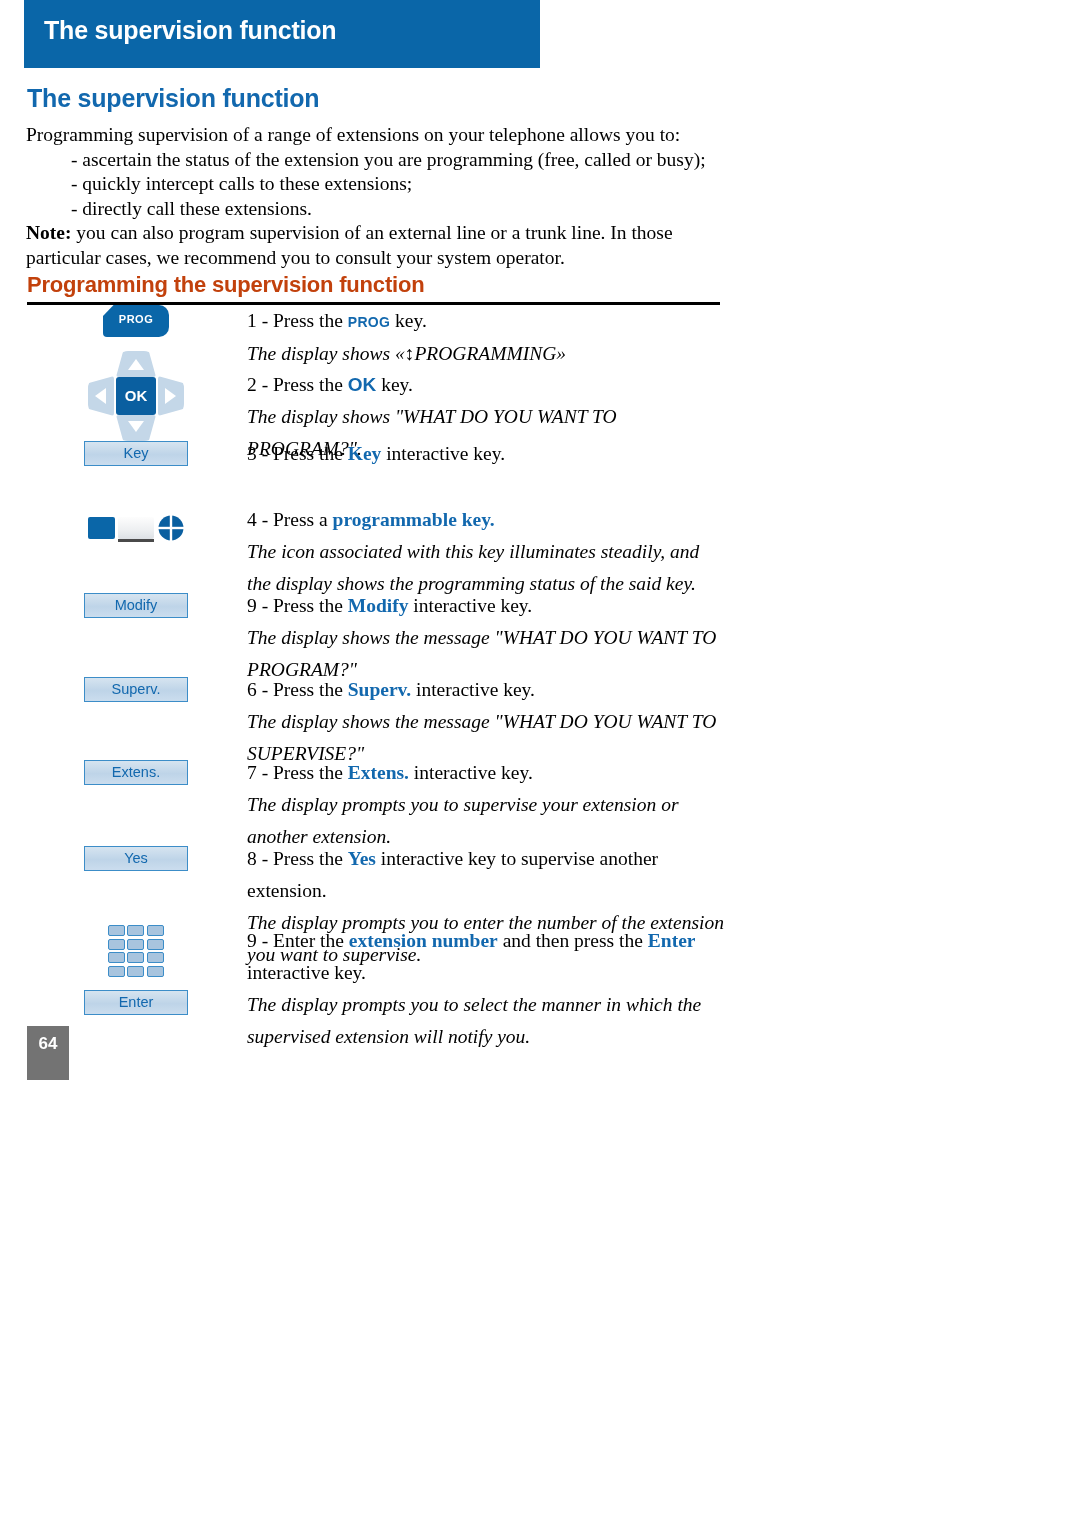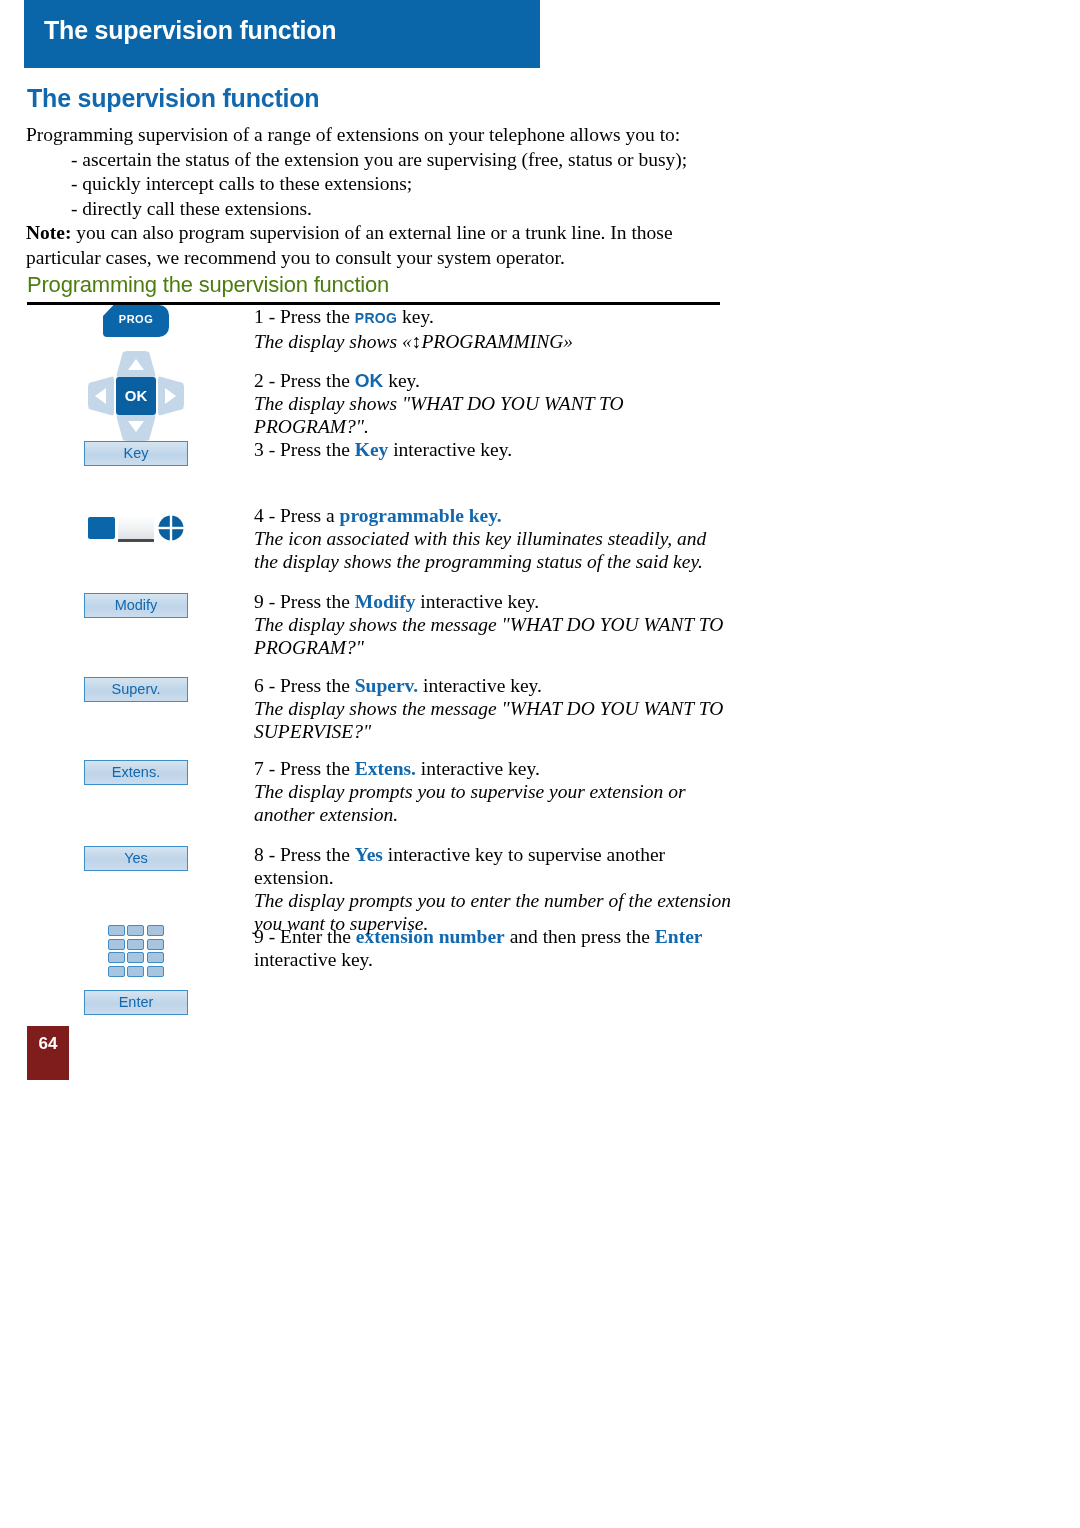--- a/index.html
+++ b/index.html
@@ -64,23 +64,23 @@
   }
   .intro .note { margin: 0; }
   .intro .note b { font-weight: bold; }
 
   
   .section-heading {
     position: absolute;
     left: 27px;
     top: 272px;
     font-family: "Liberation Sans", sans-serif;
-    font-weight: normal;
+    font-weight: bold;
     font-size: 22px;
-    color: #4d7c0f;
+    color: #c2410c;
     letter-spacing: -0.2px;
   }
   .section-rule {
     position: absolute;
     left: 27px;
     top: 302px;
     width: 693px;
     height: 3px;
     background: #000000;
   }
@@ -99,25 +99,25 @@
   }
   .step-visual {
     position: absolute;
     left: 66px;
     top: 0;
     width: 140px;
     text-align: center;
   }
   .step-text {
     position: absolute;
-    left: 254px;
+    left: 247px;
     top: 0;
     width: 480px;
     font-size: 19.5px;
-    line-height: 23px;
+    line-height: 32px;
   }
   .step-line { margin: 0; white-space: pre-wrap; }
   .step-line.it { font-style: italic; }
   .kw { color: #1268AE; font-weight: bold; }
   .kw-ok {
     color: #1268AE;
     font-weight: bold;
     font-family: "Liberation Sans", sans-serif;
     font-size: 19px;
   }
@@ -293,21 +293,21 @@
     box-sizing: border-box;
   }
 
   
   .page-badge {
     position: absolute;
     left: 27px;
     top: 1026px;
     width: 42px;
     height: 54px;
-    background: #7f1d1d;
+    background: #737373;
   }
   .page-badge span {
     position: absolute;
     left: 0; right: 0; top: 8px;
     text-align: center;
     font-family: "Liberation Sans", sans-serif;
     font-weight: bold;
     font-size: 17px;
     color: #ffffff;
   }
@@ -316,21 +316,21 @@
 <body>
 
 <div class="header-bar">
   <div class="header-bar-title">The supervision function</div>
 </div>
 
 <div class="page-title">The supervision function</div>
 
 <div class="intro">
   <p class="lead">Programming supervision of a range of extensions on your telephone allows you to:</p>
-  <p class="bullet">- ascertain the status of the extension you are supervising (free, status or busy);</p>
+  <p class="bullet">- ascertain the status of the extension you are programming (free, called or busy);</p>
   <p class="bullet">- quickly intercept calls to these extensions;</p>
   <p class="bullet">- directly call these extensions.</p>
   <p class="note"><b>Note:</b><span> you can also program supervision of an external line or a trunk line. In those particular cases, we recommend you to consult your system operator.</span></p>
 </div>
 
 <div class="section-heading">Programming the supervision function</div>
 <div class="section-rule"></div>
 
 <div class="steps">
 
@@ -449,20 +449,21 @@
           <i></i>
           <i></i>
         <i></i>
           <i></i>
           <i></i>
       </div>
       <div class="softkey" style="margin-top:13px;">Enter</div>
     </div>
     <div class="step-text" style="width:470px;">
       <p class="step-line"><span>9 - Enter the </span><span class="kw">extension number</span><span> and then press the </span><span class="kw">Enter</span><span> interactive key.</span></p>
+      <p class="step-line it">The display prompts you to select the manner in which the supervised extension will notify you.</p>
     </div>
   </div>
 
 </div>
 
 <div class="page-badge">
   <span>64</span>
 </div>
 
 </body></html>

